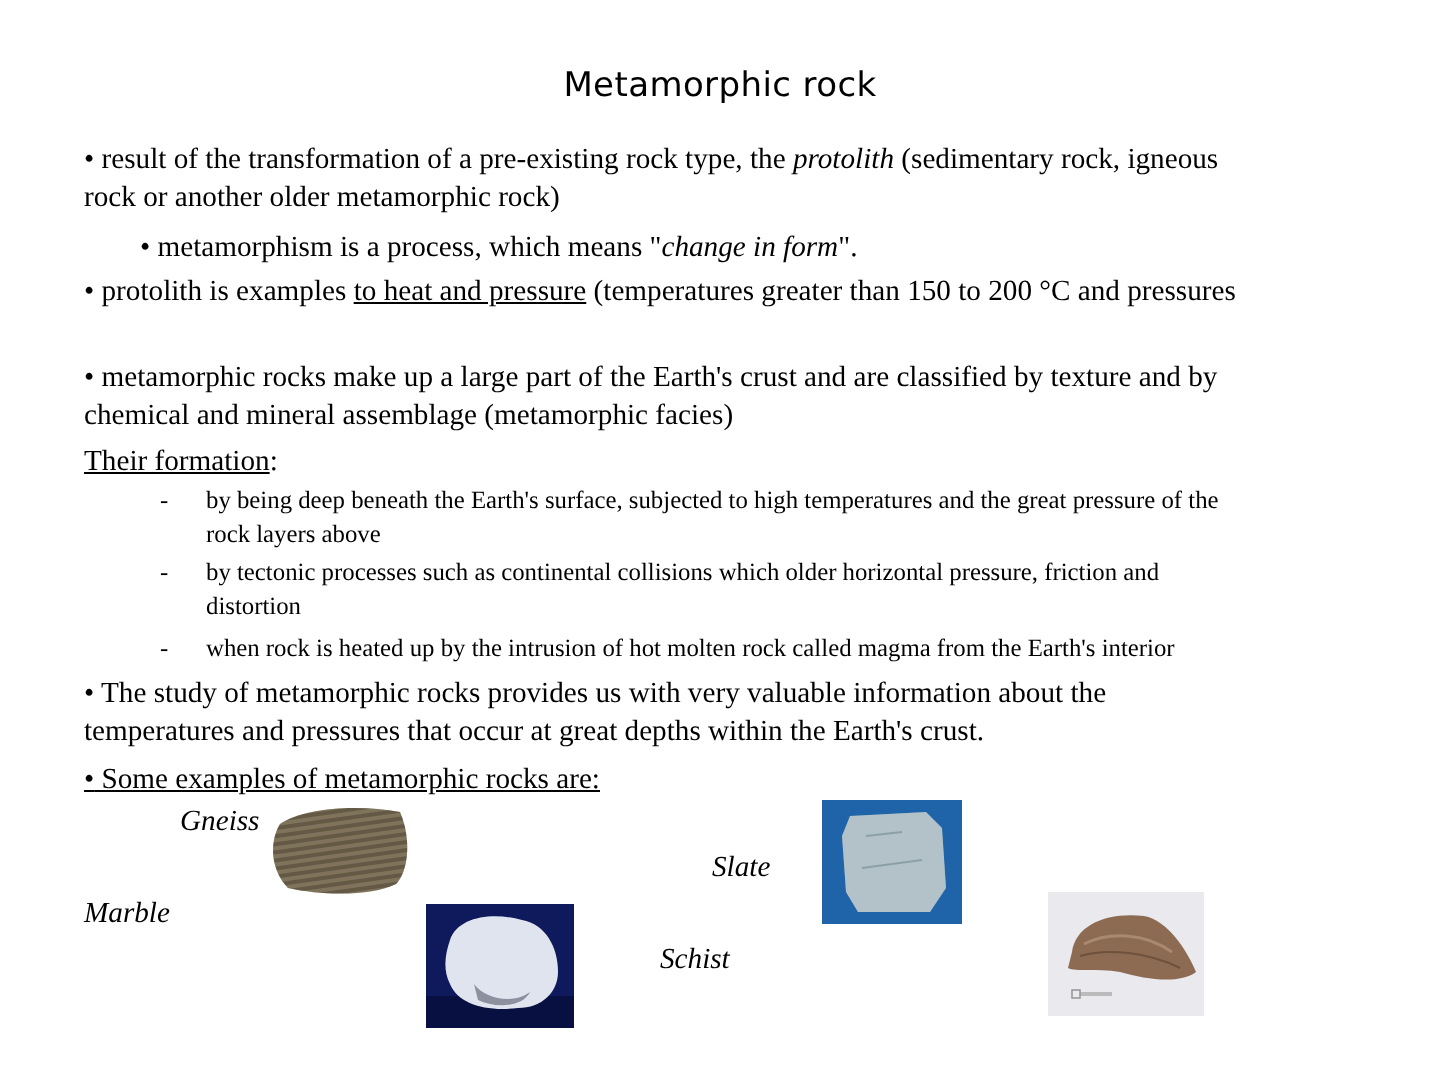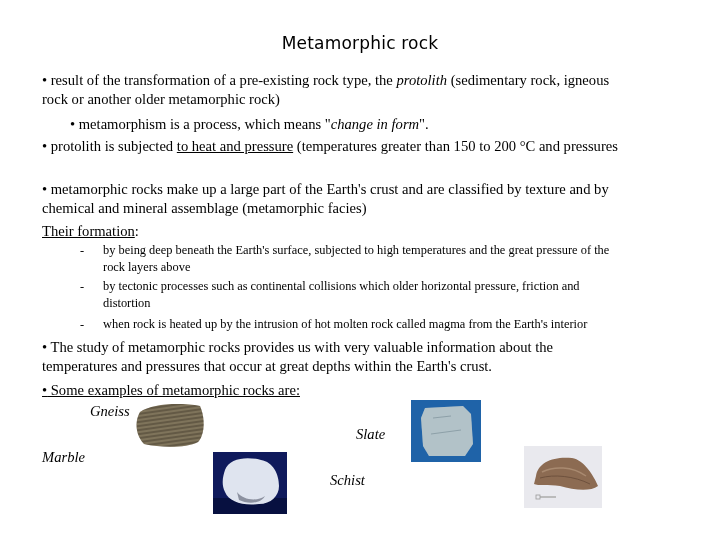--- a/index.html
+++ b/index.html
@@ -64,21 +64,21 @@
   <div class="p" style="top:71px;">
     <span>• result of the transformation of a pre-existing rock type, the </span><span class="i">protolith</span><span> (sedimentary rock, igneous</span><br>
     <span>rock or another older metamorphic rock)</span>
   </div>
 
   <div class="p" style="top:115px;margin-left:28px;">
     <span>• metamorphism is a process, which means "</span><span class="i">change in form</span><span>".</span>
   </div>
 
   <div class="p" style="top:137px;">
-    <span>• protolith is subjected </span><span class="u">to heat and pressure</span><span> (temperatures greater than 150 to 200 °C and pressures</span><br>
+    <span>• protolith is examples </span><span class="u">to heat and pressure</span><span> (temperatures greater than 150 to 200 °C and pressures</span><br>
   </div>
 
   <div class="p" style="top:180px;">
     <span>• metamorphic rocks make up a large part of the Earth's crust and are classified by texture and by</span><br>
     <span>chemical and mineral assemblage (metamorphic facies)</span>
   </div>
 
   <div class="p" style="top:222px;">
     <span class="u">Their formation</span><span>:</span>
   </div>

